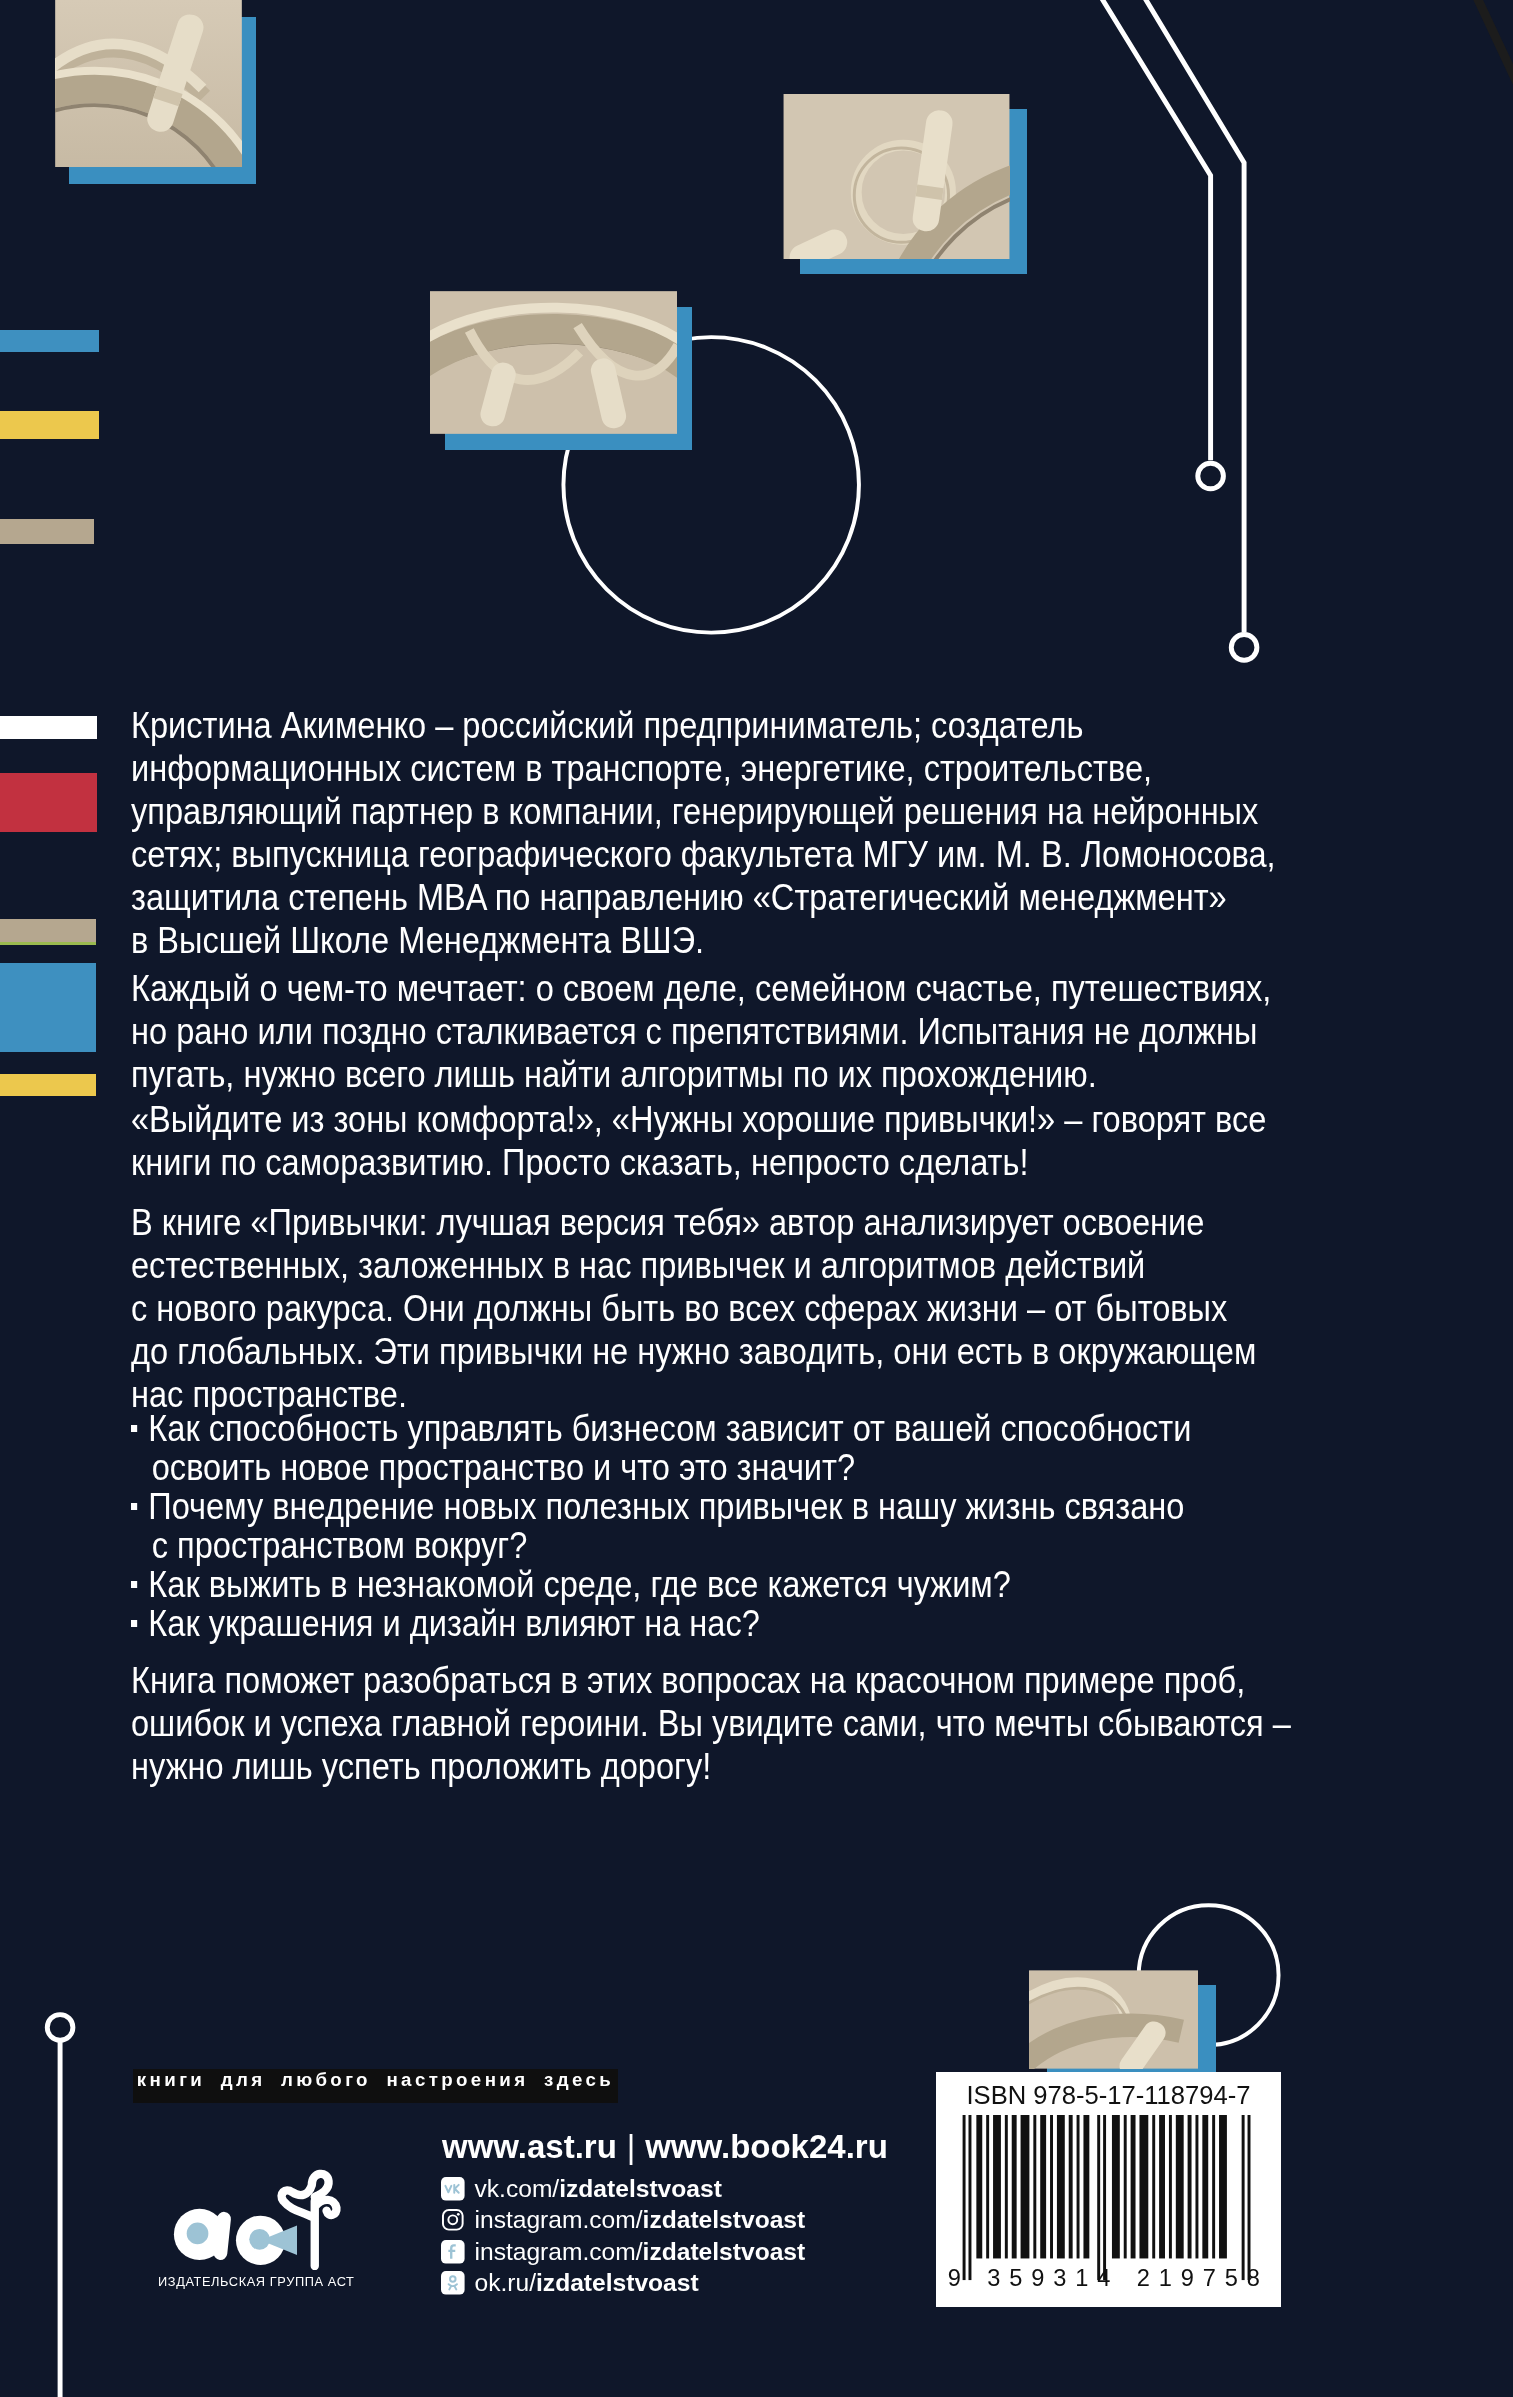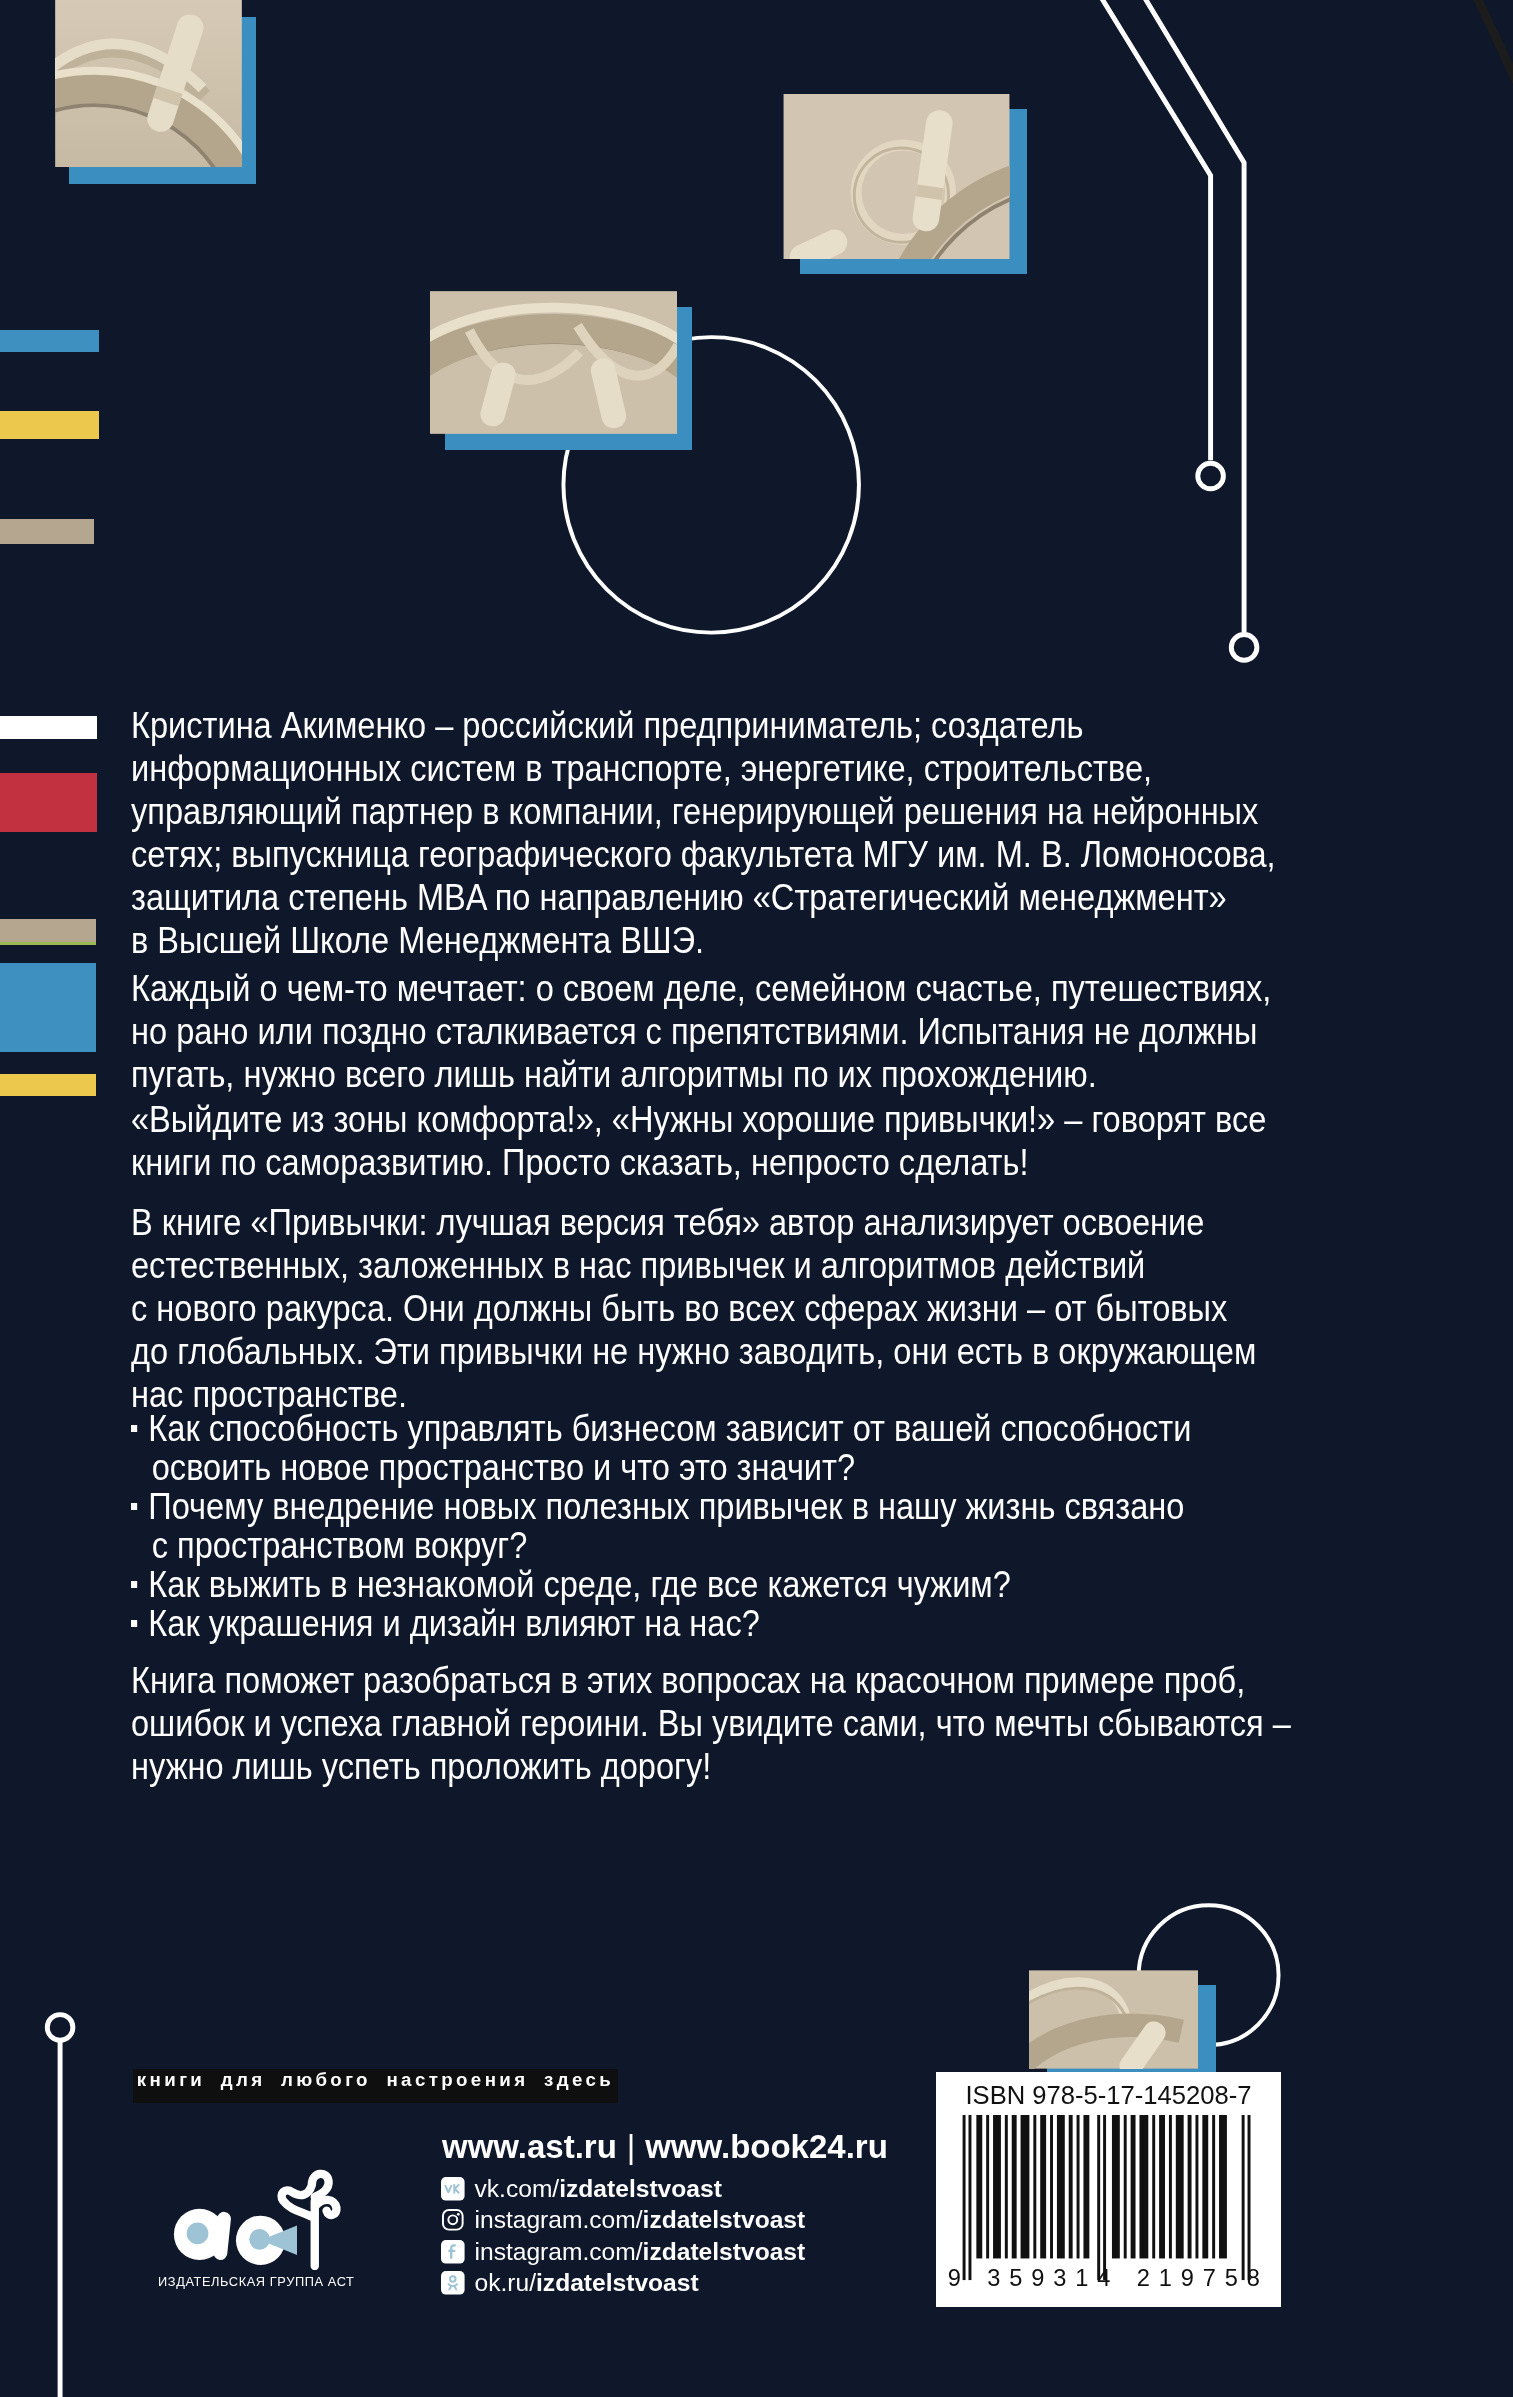--- a/index.html
+++ b/index.html
@@ -253,21 +253,21 @@
       <svg class="soc-ic" viewBox="0 0 24 24">
         <rect width="24" height="24" rx="5" fill="#fff"></rect>
         <circle cx="12" cy="8.2" r="2.8" fill="none" stroke="#9dc3d5" stroke-width="2"></circle>
         <path d="M7.8,13.5 c2.4,2.2 6,2.2 8.4,0 M10.3,15.3 l-1.8,3.4 M13.7,15.3 l1.8,3.4" stroke="#9dc3d5" stroke-width="2" fill="none" stroke-linecap="round"></path>
       </svg>
       <div class="soc-text"><span>ok.ru/</span><b>izdatelstvoast</b></div>
     </div>
   </div>
 
   <div class="isbn-panel">
-    <div class="isbn-text">ISBN 978-5-17-145208-7</div>
+    <div class="isbn-text">ISBN 978-5-17-118794-7</div>
     <svg class="bars" width="294" height="169" viewBox="0 0 298 172">
       <g fill="#111">
         <rect x="0" y="0" width="3" height="168"></rect>
           <rect x="6" y="0" width="3" height="168"></rect>
         <rect x="14" y="0" width="6" height="146"></rect>
           <rect x="24" y="0" width="3" height="146"></rect>
         <rect x="31" y="0" width="8" height="146"></rect>
           <rect x="43" y="0" width="3" height="146"></rect>
         <rect x="50" y="0" width="5" height="146"></rect>
           <rect x="59" y="0" width="9" height="146"></rect>

